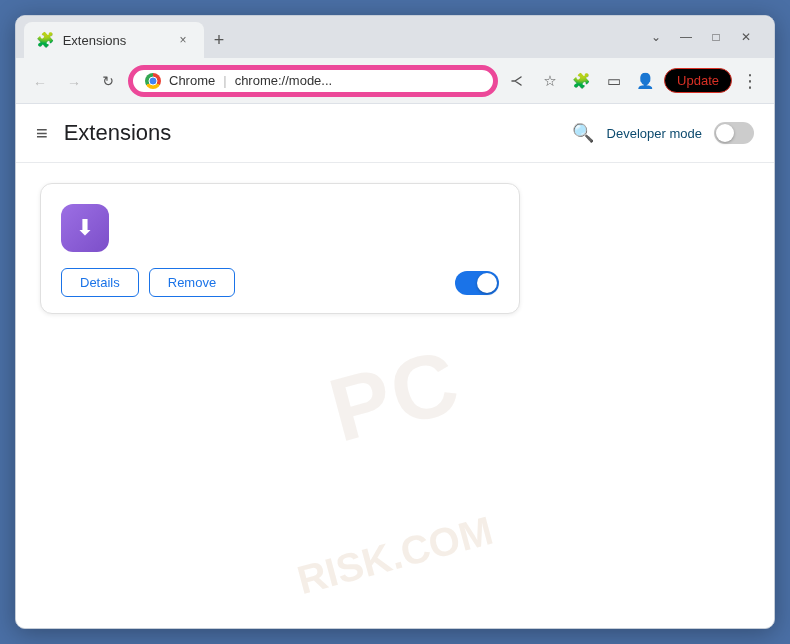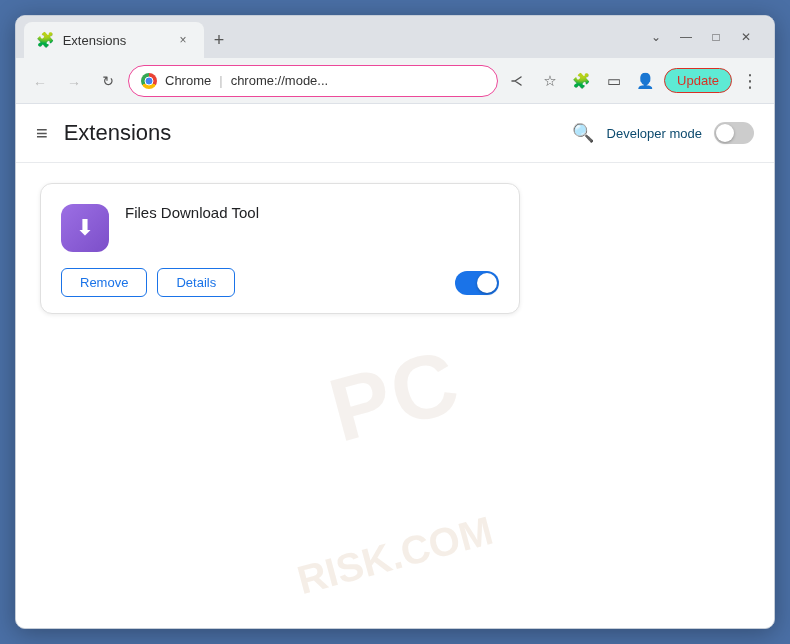--- a/index.html
+++ b/index.html
@@ -131,21 +131,21 @@
 
     .address-bar {
       flex: 1;
       height: 32px;
       background: #fff;
       border-radius: 16px;
       display: flex;
       align-items: center;
       padding: 0 12px;
       gap: 8px;
-      border: 1px solid #ec4899;
+      border: 5px solid #ec4899;
     }
 
     .chrome-logo {
       width: 16px;
       height: 16px;
       border-radius: 50%;
       background: conic-gradient(#ea4335 0deg 120deg, #fbbc05 120deg 240deg, #34a853 240deg 360deg);
       position: relative;
       flex-shrink: 0;
     }
@@ -184,21 +184,21 @@
       display: flex;
       align-items: center;
       justify-content: center;
       border-radius: 50%;
       cursor: pointer;
       color: #555;
       font-size: 15px;
     }
 
     .update-btn {
-      background: #5eead4;
+      background: #000000;
       border: 1.5px solid #d93025;
       color: #d93025;
       border-radius: 16px;
       padding: 4px 12px;
       font-size: 13px;
       cursor: pointer;
       font-weight: 500;
     }
 
     .menu-dots {
@@ -481,27 +481,24 @@
     <div class="extensions-list">
 
       <div class="watermark">PC</div>
       <div class="watermark-sub">RISK.COM</div>
 
       <div class="extension-card">
         <div class="card-top">
           <div class="ext-icon">
             <span class="ext-icon-arrow">⬇</span>
           </div>
-          <div class="ext-info">
-            <div class="ext-name">Files Download Tool</div>
-          </div>
         </div>
         <div class="card-bottom">
+          <button class="card-btn">Details</button>
           <button class="card-btn">Remove</button>
-          <button class="card-btn">Details</button>
           <div class="spacer"></div>
           <div class="toggle-on"></div>
         </div>
       </div>
 
     </div>
   </div>
 
 </div>
 

